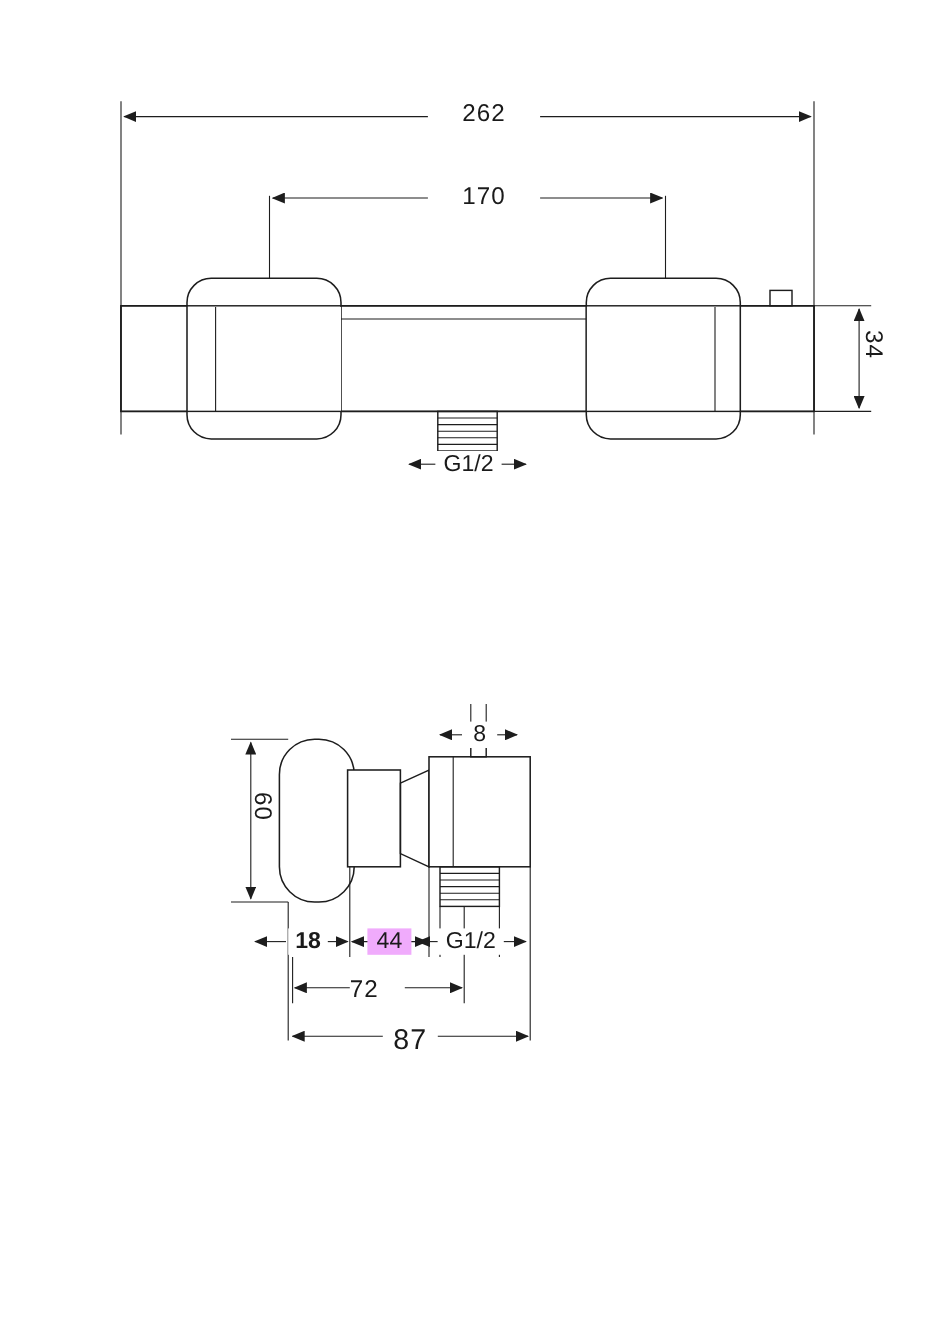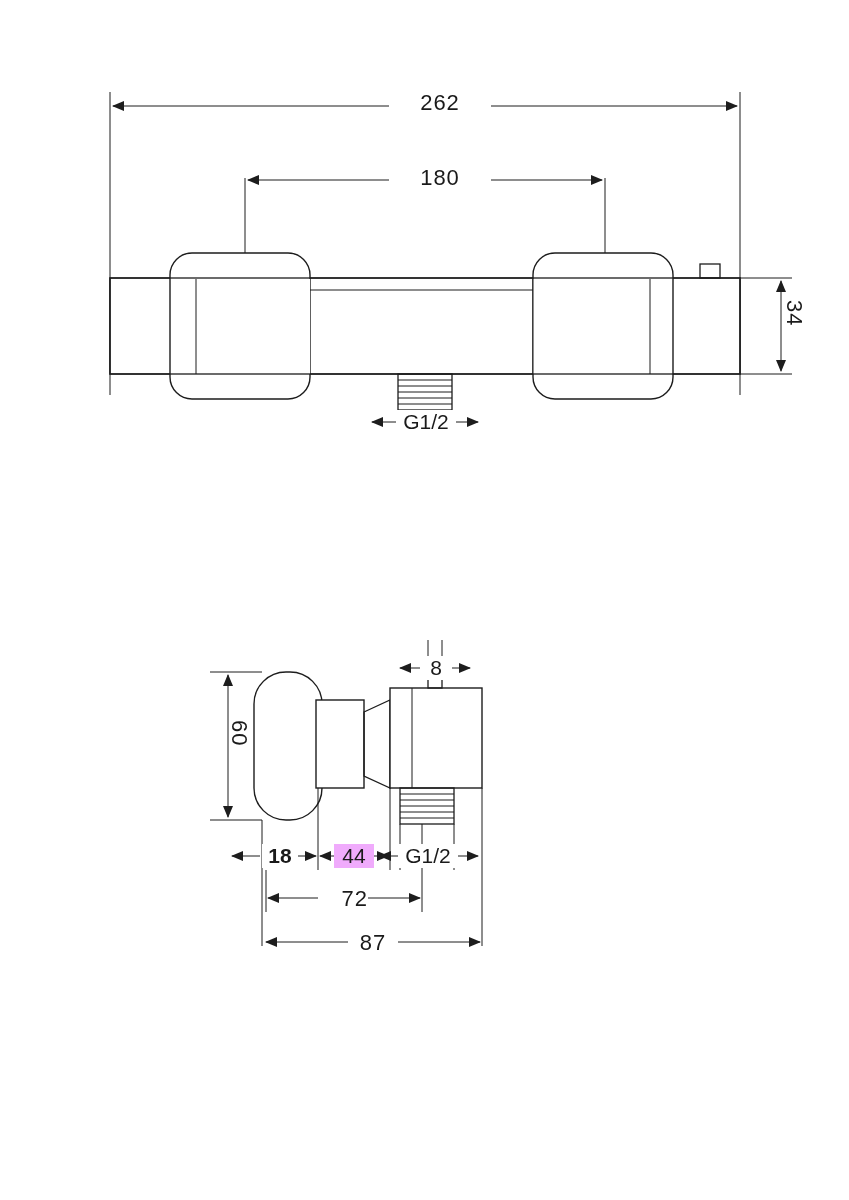--- a/index.html
+++ b/index.html
@@ -161,33 +161,33 @@
       <line class="ext" x1="266" y1="870" x2="266" y2="912"></line>
       <line class="ext" x1="422" y1="824" x2="422" y2="912"></line>
       <line class="ln-thin" x1="268" y1="898" x2="420" y2="898" marker-start="url(#arrHstart)" marker-end="url(#arrH)"></line>
 
       <line class="ln-thin" x1="266" y1="942" x2="480" y2="942" marker-start="url(#arrHstart)" marker-end="url(#arrH)"></line>
     </g>
   </svg>
 
   <div style="position:absolute;left:389px;top:90px;width:90px;text-align:center;background:#ffffff;padding:0 6px;font-size:22px;letter-spacing:1px;">262</div>
 
-  <div style="position:absolute;left:389px;top:165px;width:90px;text-align:center;background:#ffffff;padding:0 6px;font-size:22px;letter-spacing:1px;">180</div>
+  <div style="position:absolute;left:389px;top:165px;width:90px;text-align:center;background:#ffffff;padding:0 6px;font-size:22px;letter-spacing:1px;">170</div>
 
   <div style="position:absolute;left:757px;top:300px;width:50px;text-align:center;font-size:22px;letter-spacing:1px;writing-mode:vertical-rl;">34</div>
 
   <div style="position:absolute;left:396px;top:410px;width:60px;text-align:center;background:#ffffff;font-size:21px;">G1/2</div>
 
   <div style="position:absolute;left:208px;top:720px;width:44px;text-align:center;font-size:22px;letter-spacing:1px;writing-mode:vertical-rl;">60</div>
 
   <div style="position:absolute;left:420px;top:656px;width:32px;text-align:center;background:#ffffff;font-size:21px;">8</div>
 
   <div style="position:absolute;left:262px;top:844px;width:36px;text-align:center;background:#ffffff;font-size:21px;font-weight:bold;">18</div>
 
   <div style="position:absolute;left:334px;top:844px;width:40px;text-align:center;background:#f0abfc;font-size:21px;">44</div>
 
   <div style="position:absolute;left:398px;top:844px;width:60px;text-align:center;background:#ffffff;font-size:21px;">G1/2</div>
 
-  <div style="position:absolute;left:318px;top:886px;width:50px;text-align:right;background:#ffffff;font-size:22px;letter-spacing:1px;">72</div>
+  <div style="position:absolute;left:318px;top:886px;width:50px;text-align:left;background:#ffffff;font-size:22px;letter-spacing:1px;">72</div>
 
-  <div style="position:absolute;left:348px;top:930px;width:50px;text-align:center;background:#ffffff;font-size:22px;letter-spacing:1px;">87</div>
+  <div style="position:absolute;left:348px;top:930px;width:50px;text-align:center;background:#ffffff;font-size:26px;letter-spacing:1px;">87</div>
 
 </div>
 
 </body></html>

